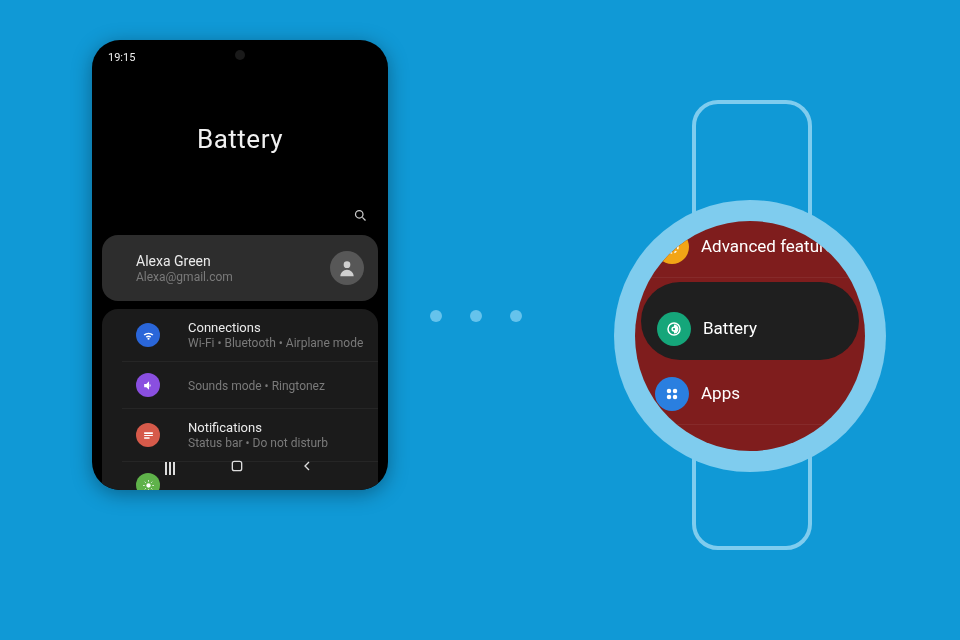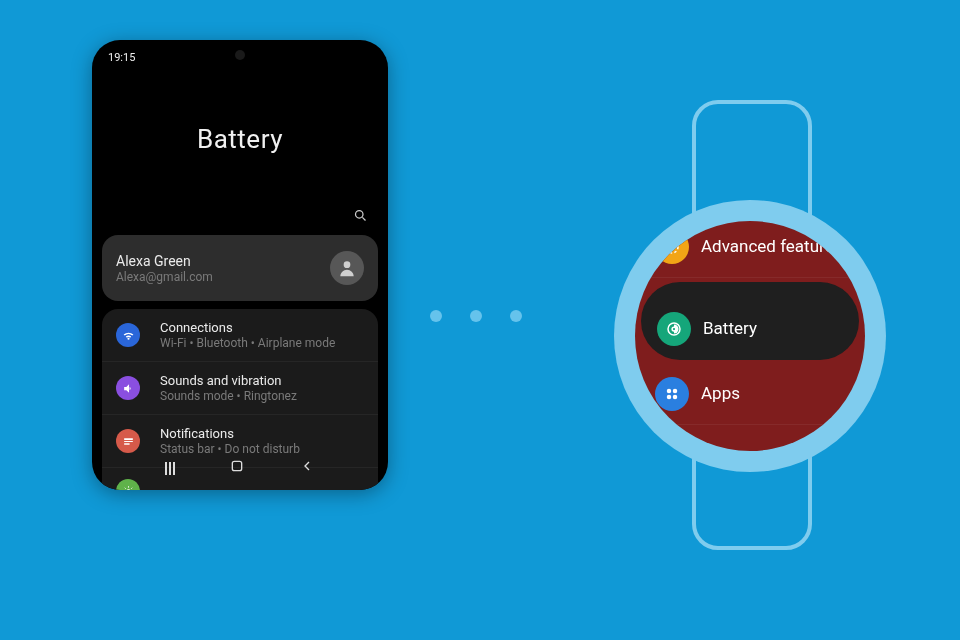--- a/index.html
+++ b/index.html
@@ -76,22 +76,23 @@
     background: #1b1b1b;
     border-radius: 16px;
     overflow: hidden;
   }
   .card.highlight { background: #2d2d2d; }
 
   .row {
     display: flex;
     align-items: center;
     padding: 11px 14px;
-    gap: 20px;
+    gap: 28px;
     border-top: 1px solid rgba(255,255,255,.05);
+    margin-left: 20px;
   }
   .row:first-child { border-top: none; }
 
   .row-icon {
     width: 24px;
     height: 24px;
     border-radius: 50%;
     flex-shrink: 0;
     display: flex;
     align-items: center;
@@ -293,21 +294,20 @@
         </div>
       </div>
 
       <div class="row">
         <div class="row-icon" style="background:#8a4fe0">
           <svg viewBox="0 0 24 24" fill="#fff">
               <path d="M4 9v6h4l5 5V4L8 9H4zm12 3a3 3 0 00-2-2.8v5.6A3 3 0 0016 12z"></path>
             </svg>
         </div>
         <div class="row-text">
-          <div class="row-title">Sounds and vibration</div>
           <div class="row-sub">Sounds mode  •  Ringtonez</div>
         </div>
       </div>
 
       <div class="row">
         <div class="row-icon" style="background:#d65a4a">
           <svg viewBox="0 0 24 24" fill="#fff">
               <path d="M4 6h16v3H4V6zm0 5h16v2H4v-2zm0 4h10v3H4v-3z"></path>
             </svg>
         </div>

